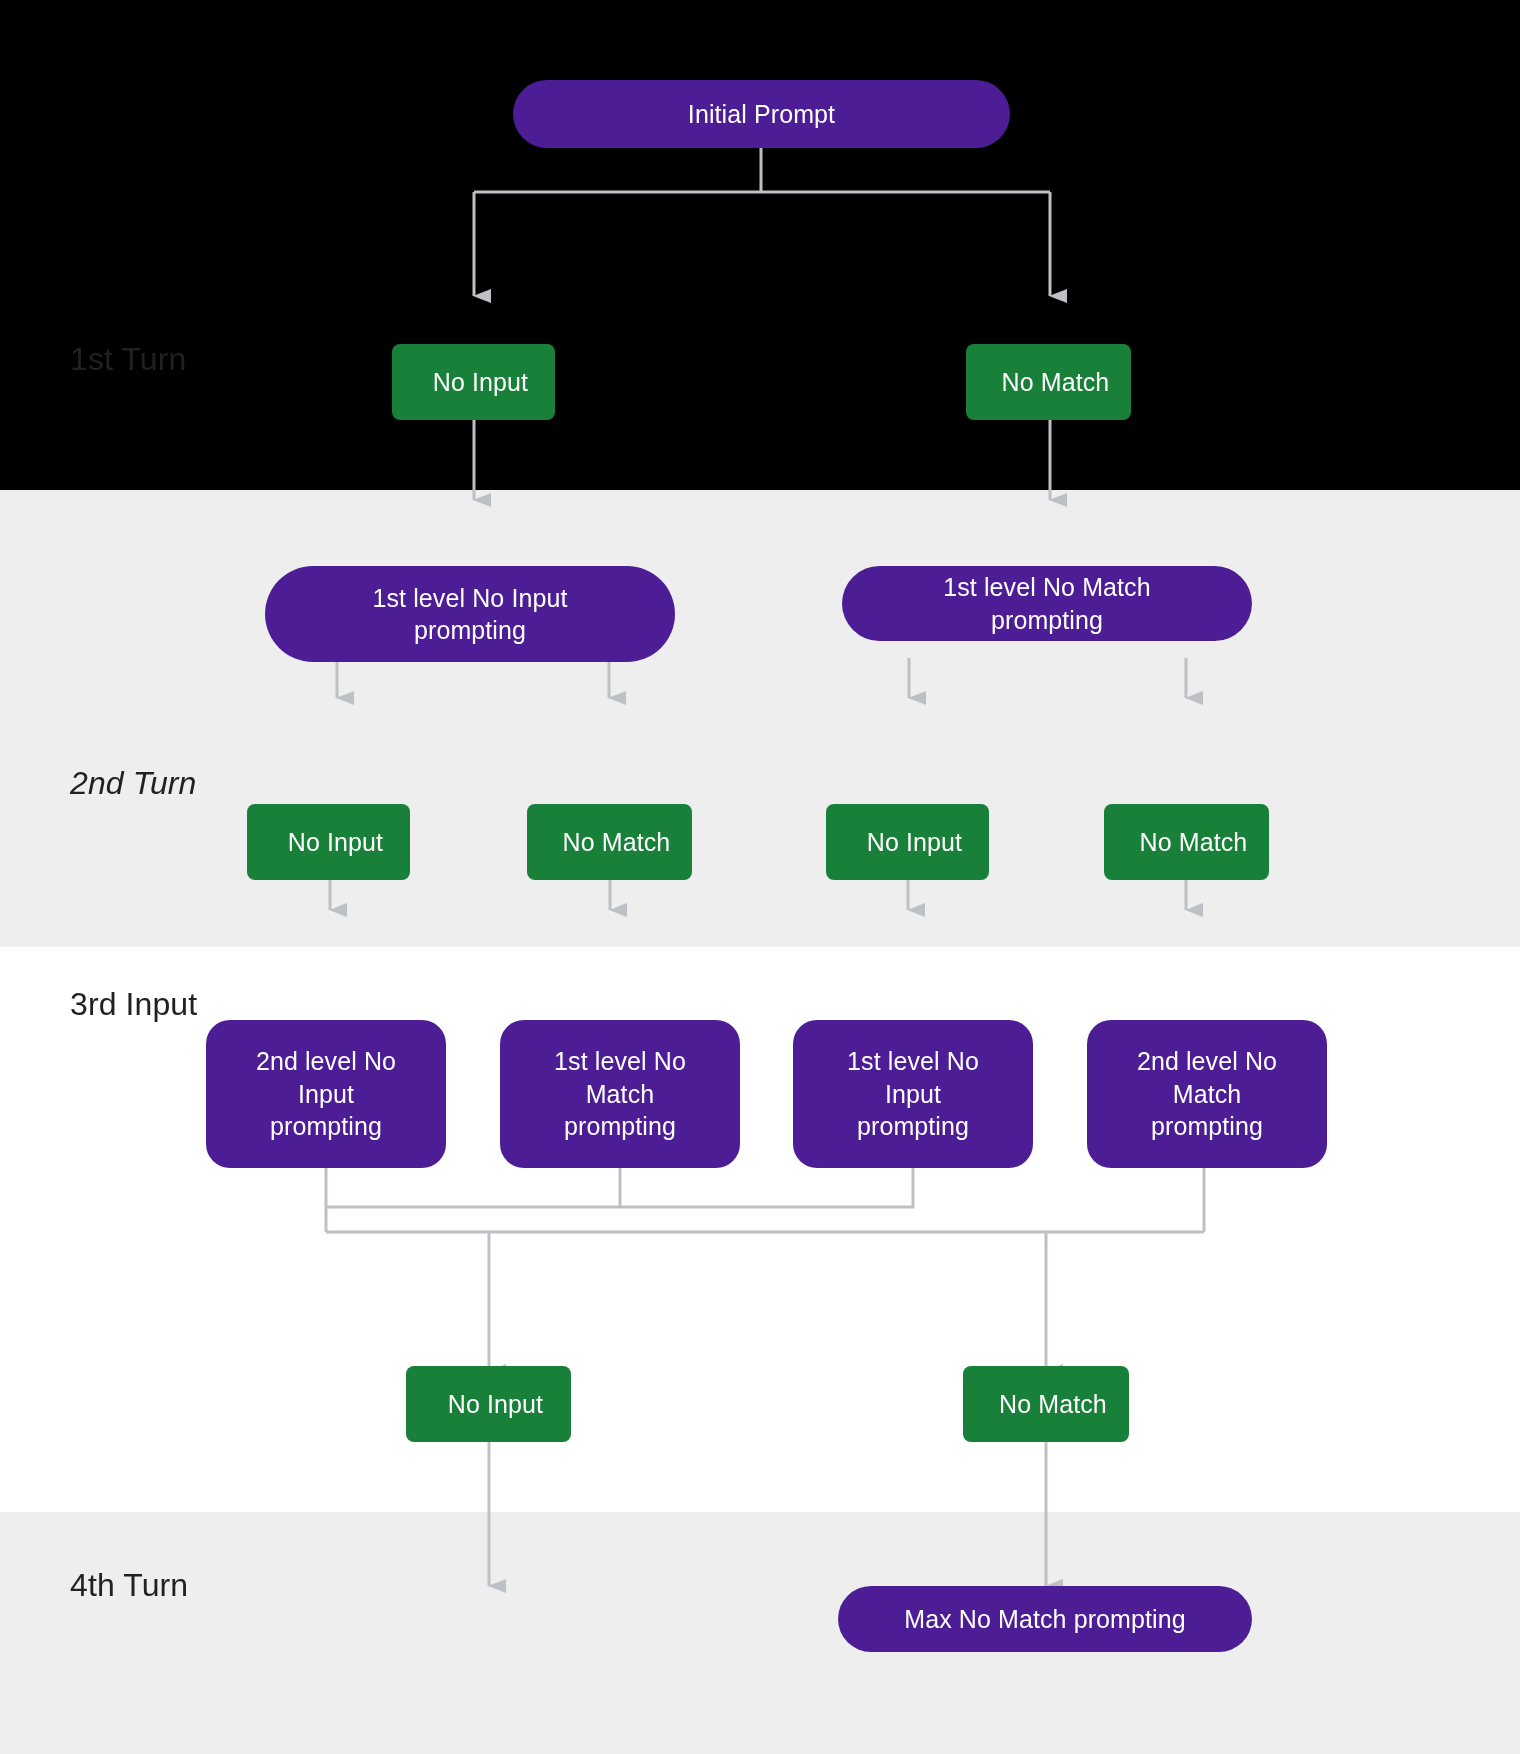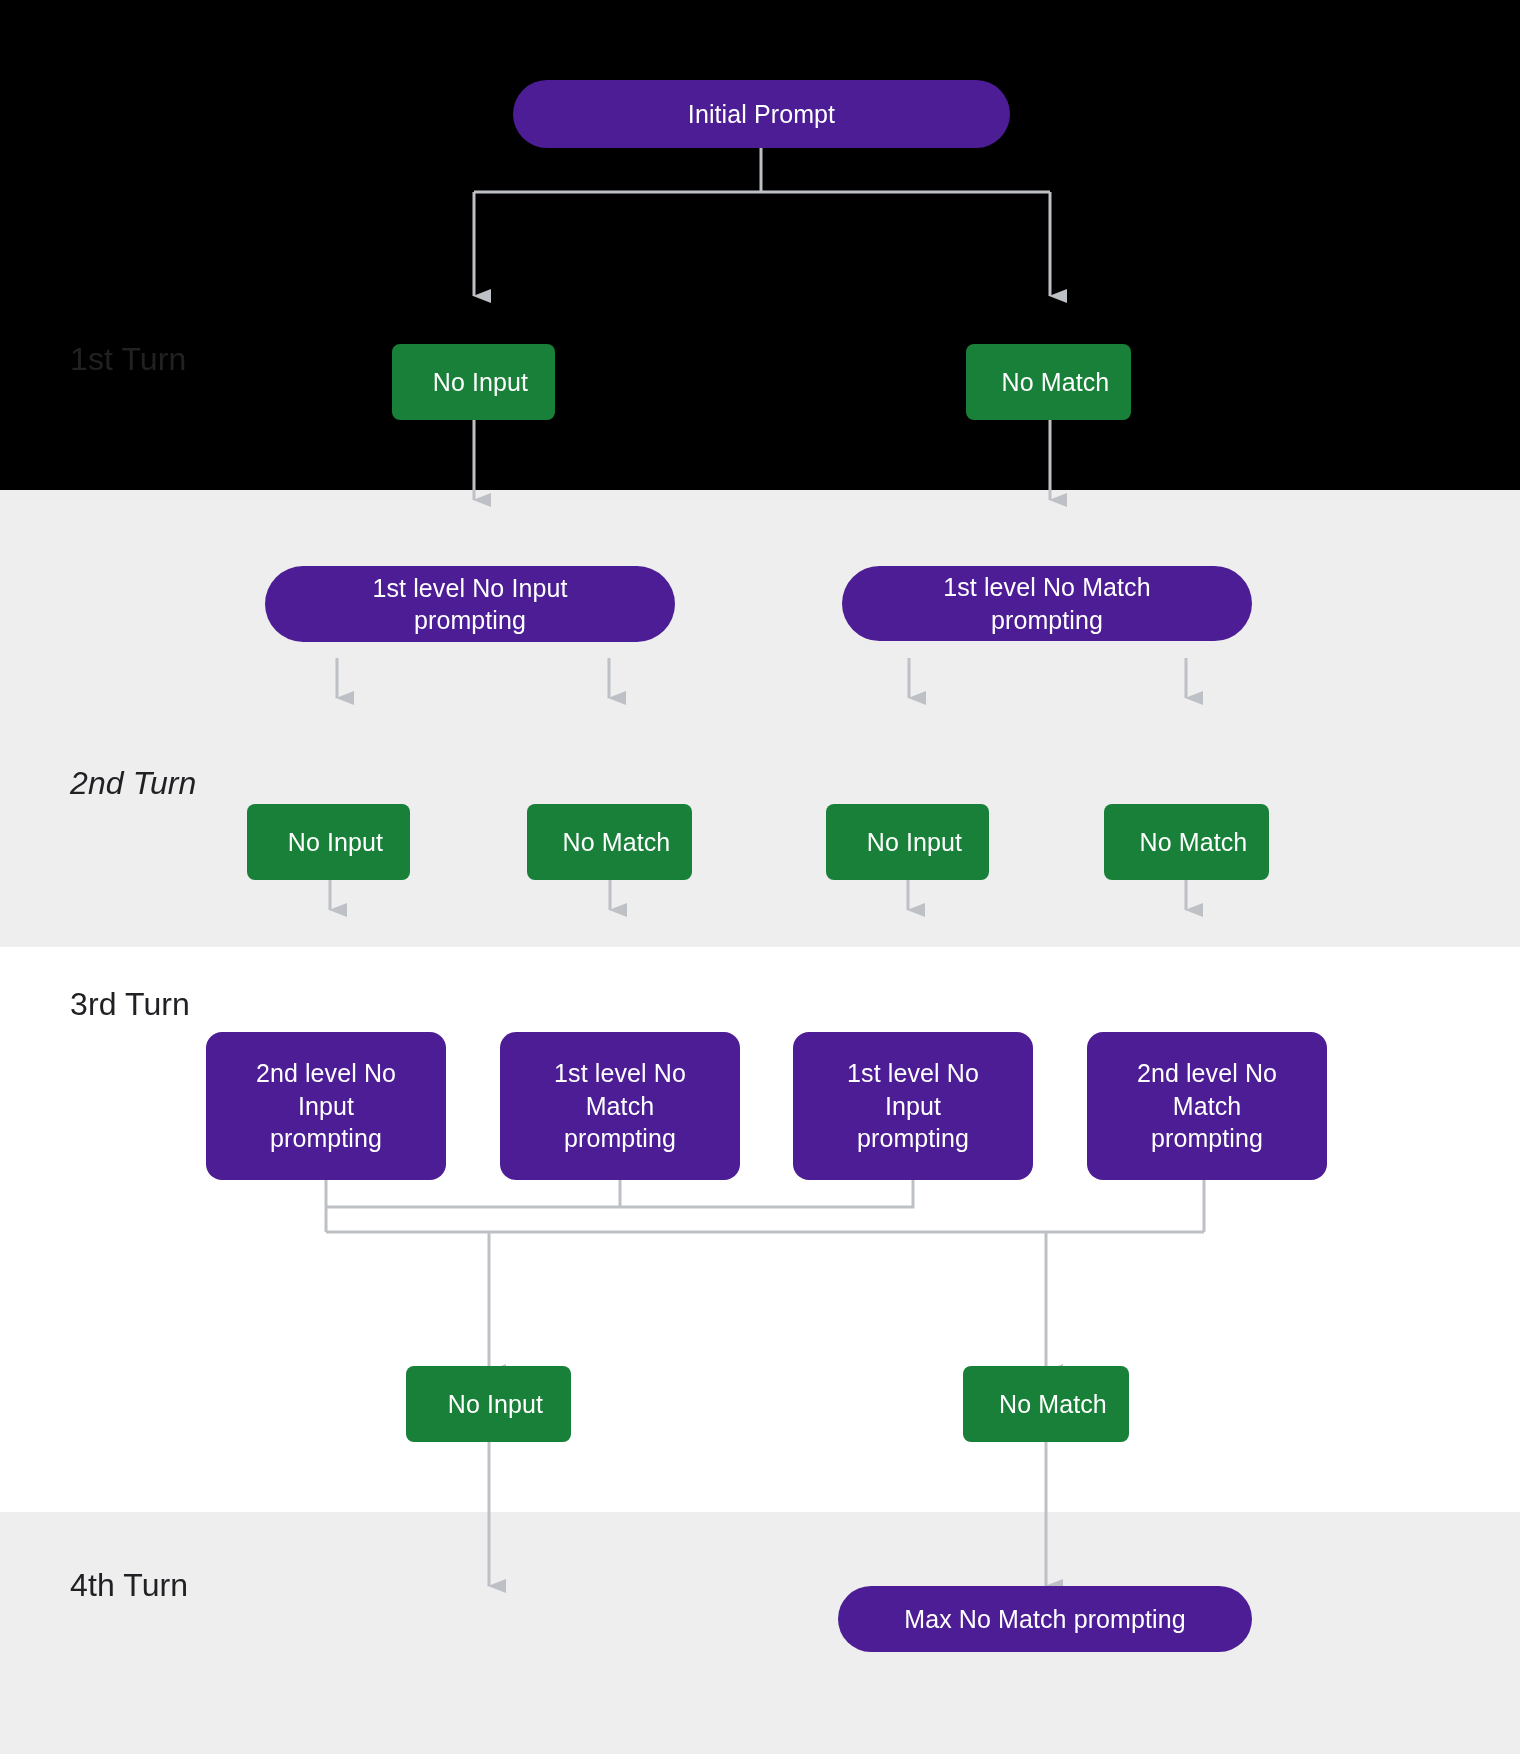--- a/index.html
+++ b/index.html
@@ -44,21 +44,21 @@
     color: #ffffff;
     font-size: 25px;
     line-height: 1.30;
     letter-spacing: 0.1px;
     white-space: pre-line;
     padding: 2px 10px;
   }
   .node.blue  { background: #4c1d95; }
   .node.green { background: #188038; border-radius: 8px; font-size: 25px; padding-left: 24px; }
   .node.pill  { border-radius: 48px; }
-  .node.round { border-radius: 16px; margin-top: 12px; }
+  .node.round { border-radius: 24px; }
 
   svg.wires {
     position: absolute;
     left: 0;
     top: 0;
     width: 1520px;
     height: 1754px;
     pointer-events: none;
   }
   .wire {
@@ -116,29 +116,29 @@
 
     <path class="wire" d="M 489 1232 L 489 1371" marker-end="url(#ah)"></path>
     <path class="wire" d="M 1046 1232 L 1046 1371" marker-end="url(#ah)"></path>
 
     <path class="wire" d="M 489 1441 L 489 1586" marker-end="url(#ah)"></path>
     <path class="wire" d="M 1046 1441 L 1046 1586" marker-end="url(#ah)"></path>
   </svg>
 
   <div class="turn-label on-dark" style="left:70px; top:341px;">1st Turn</div>
   <div class="turn-label" style="left:70px; top:765px;font-style:italic;">2nd Turn</div>
-  <div class="turn-label" style="left:70px; top:986px;">3rd Turn</div>
+  <div class="turn-label" style="left:70px; top:986px;">3rd Input</div>
   <div class="turn-label" style="left:70px; top:1567px;">4th Turn</div>
 
   <div class="node blue pill" style="left:513px; top:80px; width:497px; height:68px;">Initial Prompt</div>
 
   <div class="node green" style="left:392px; top:344px; width:163px; height:76px;">No Input</div>
   <div class="node green" style="left:966px; top:344px; width:165px; height:76px;">No Match</div>
 
-  <div class="node blue pill" style="left:265px; top:566px; width:410px; height:76px;">1st level No Input
+  <div class="node blue pill" style="left:265px; top:566px; width:410px; height:96px;">1st level No Input
 prompting</div>
   <div class="node blue pill" style="left:842px; top:566px; width:410px; height:75px;">1st level No Match
 prompting</div>
 
   <div class="node green" style="left:247px; top:804px; width:163px; height:76px;">No Input</div>
   <div class="node green" style="left:527px; top:804px; width:165px; height:76px;">No Match</div>
   <div class="node green" style="left:826px; top:804px; width:163px; height:76px;">No Input</div>
   <div class="node green" style="left:1104px; top:804px; width:165px; height:76px;">No Match</div>
 
   <div class="node blue round" style="left:206px; top:1020px; width:240px; height:148px;">2nd level No

